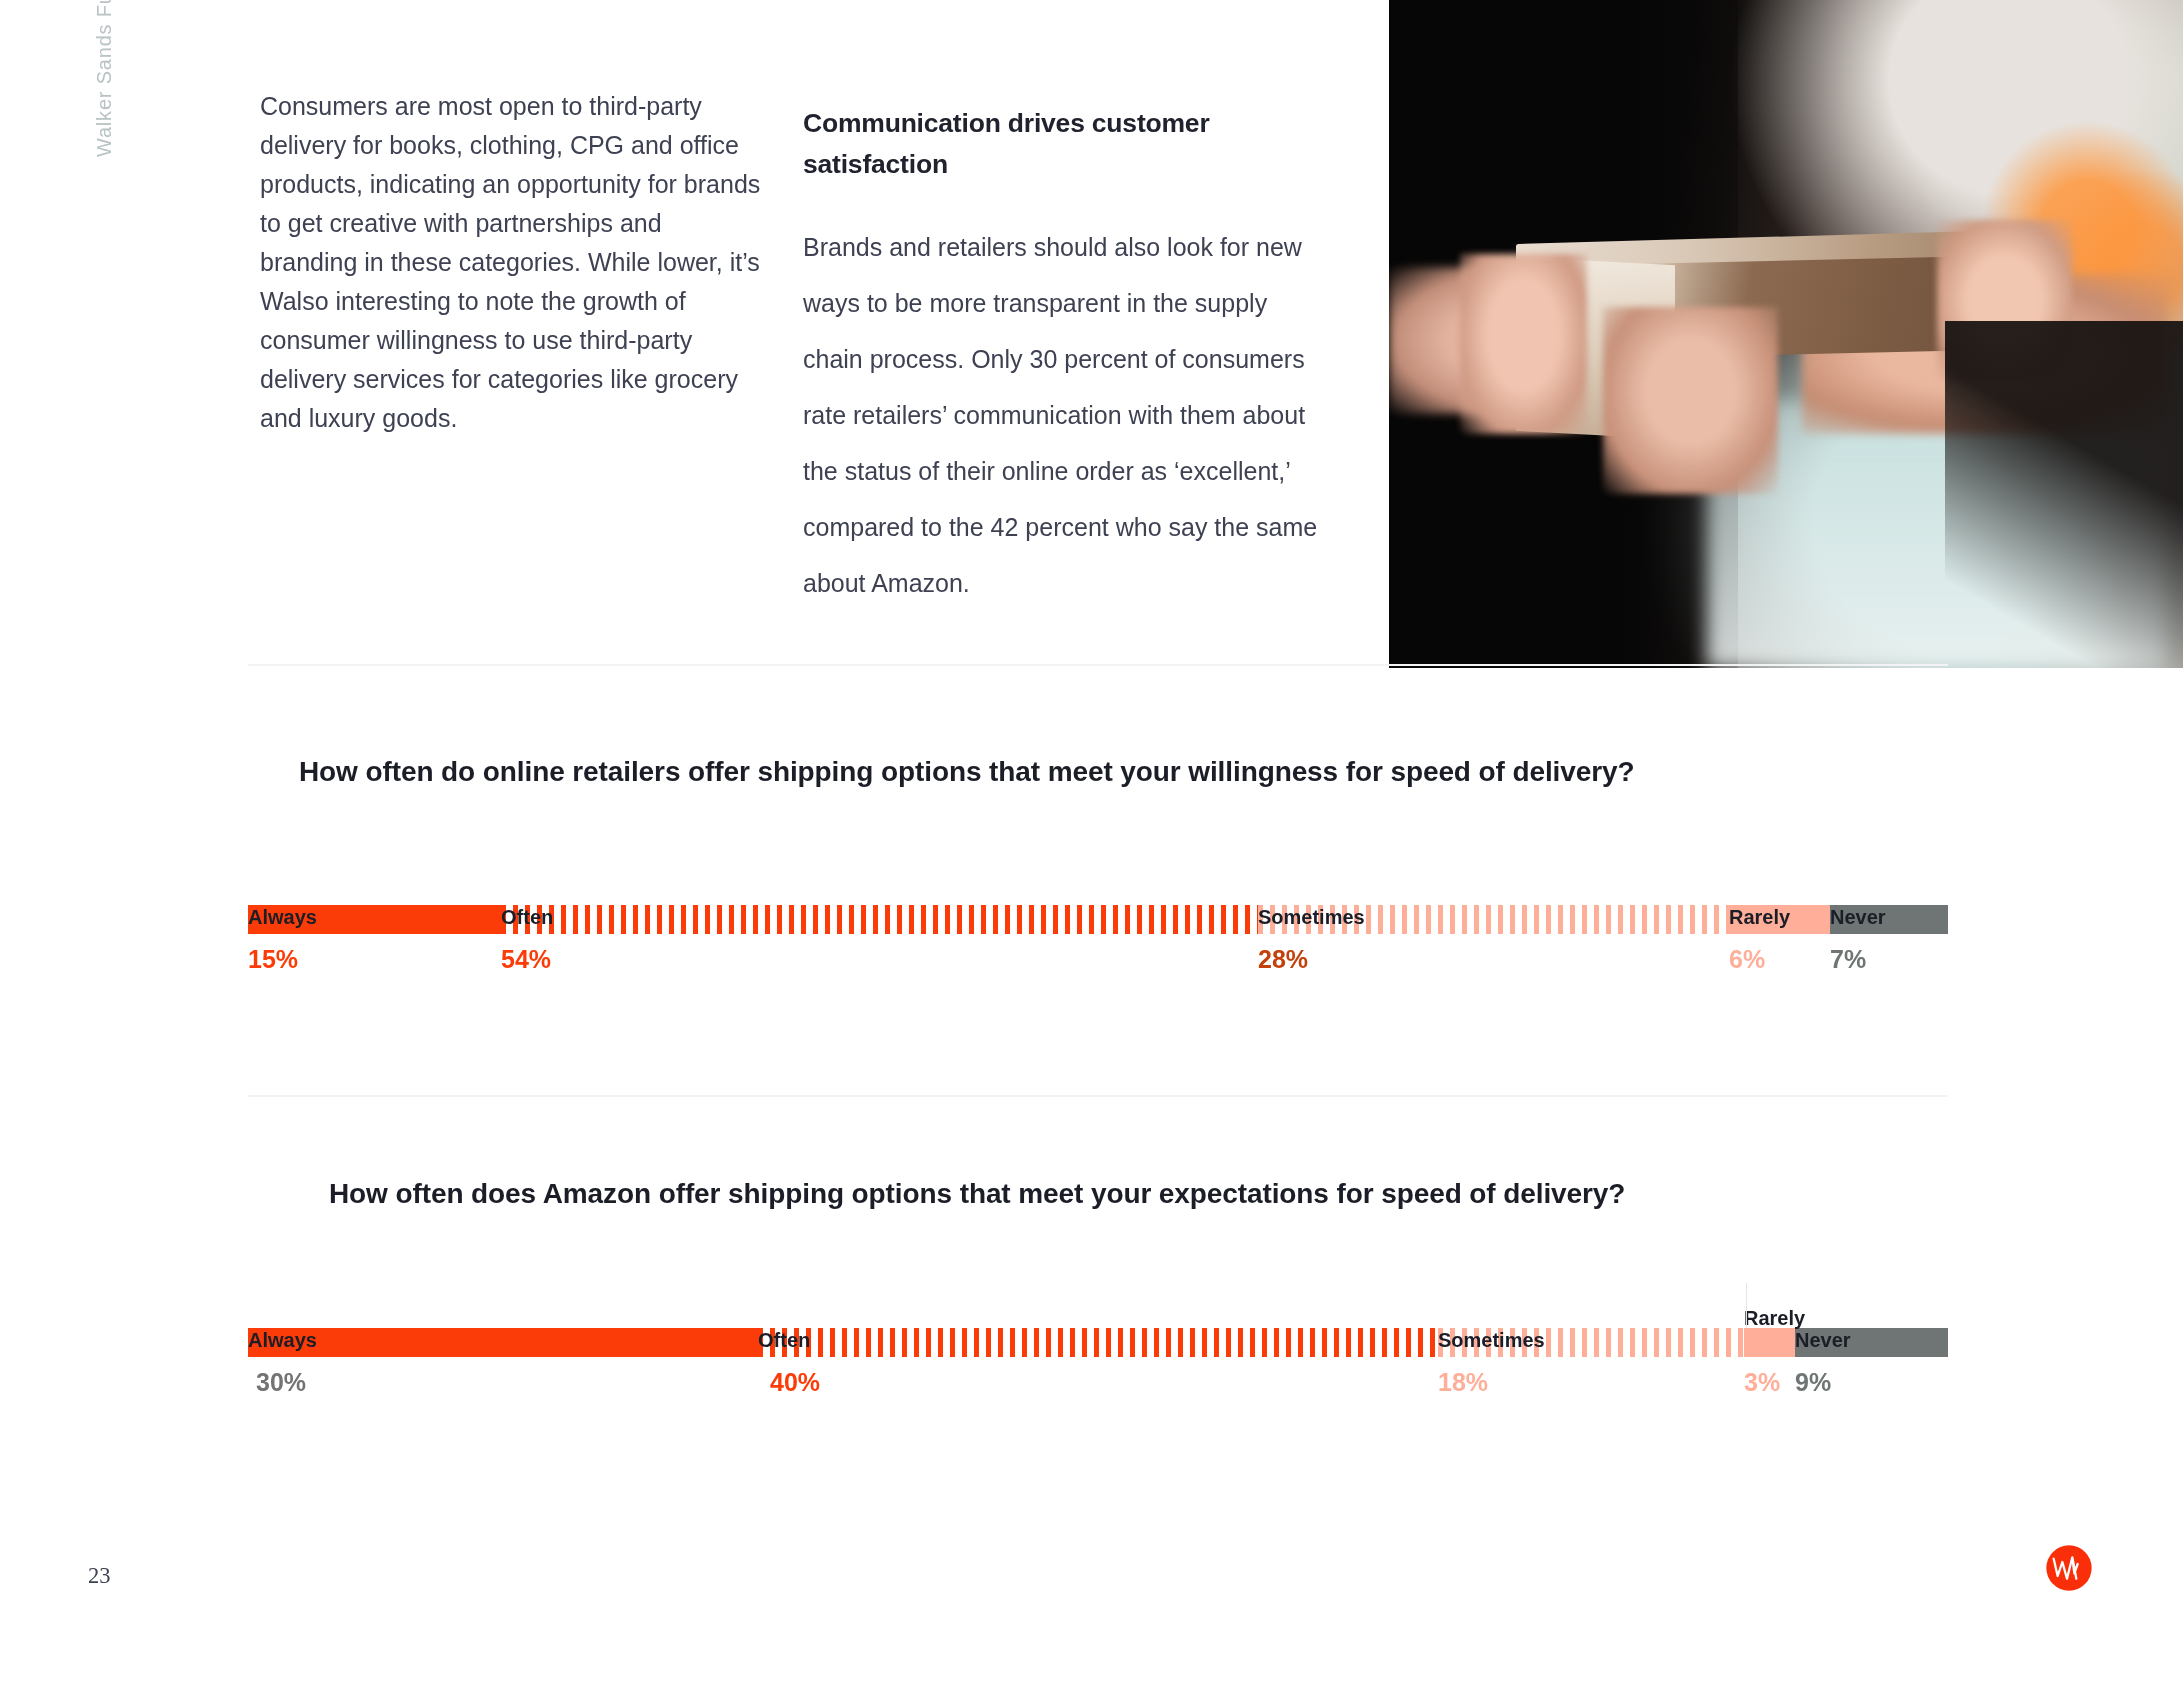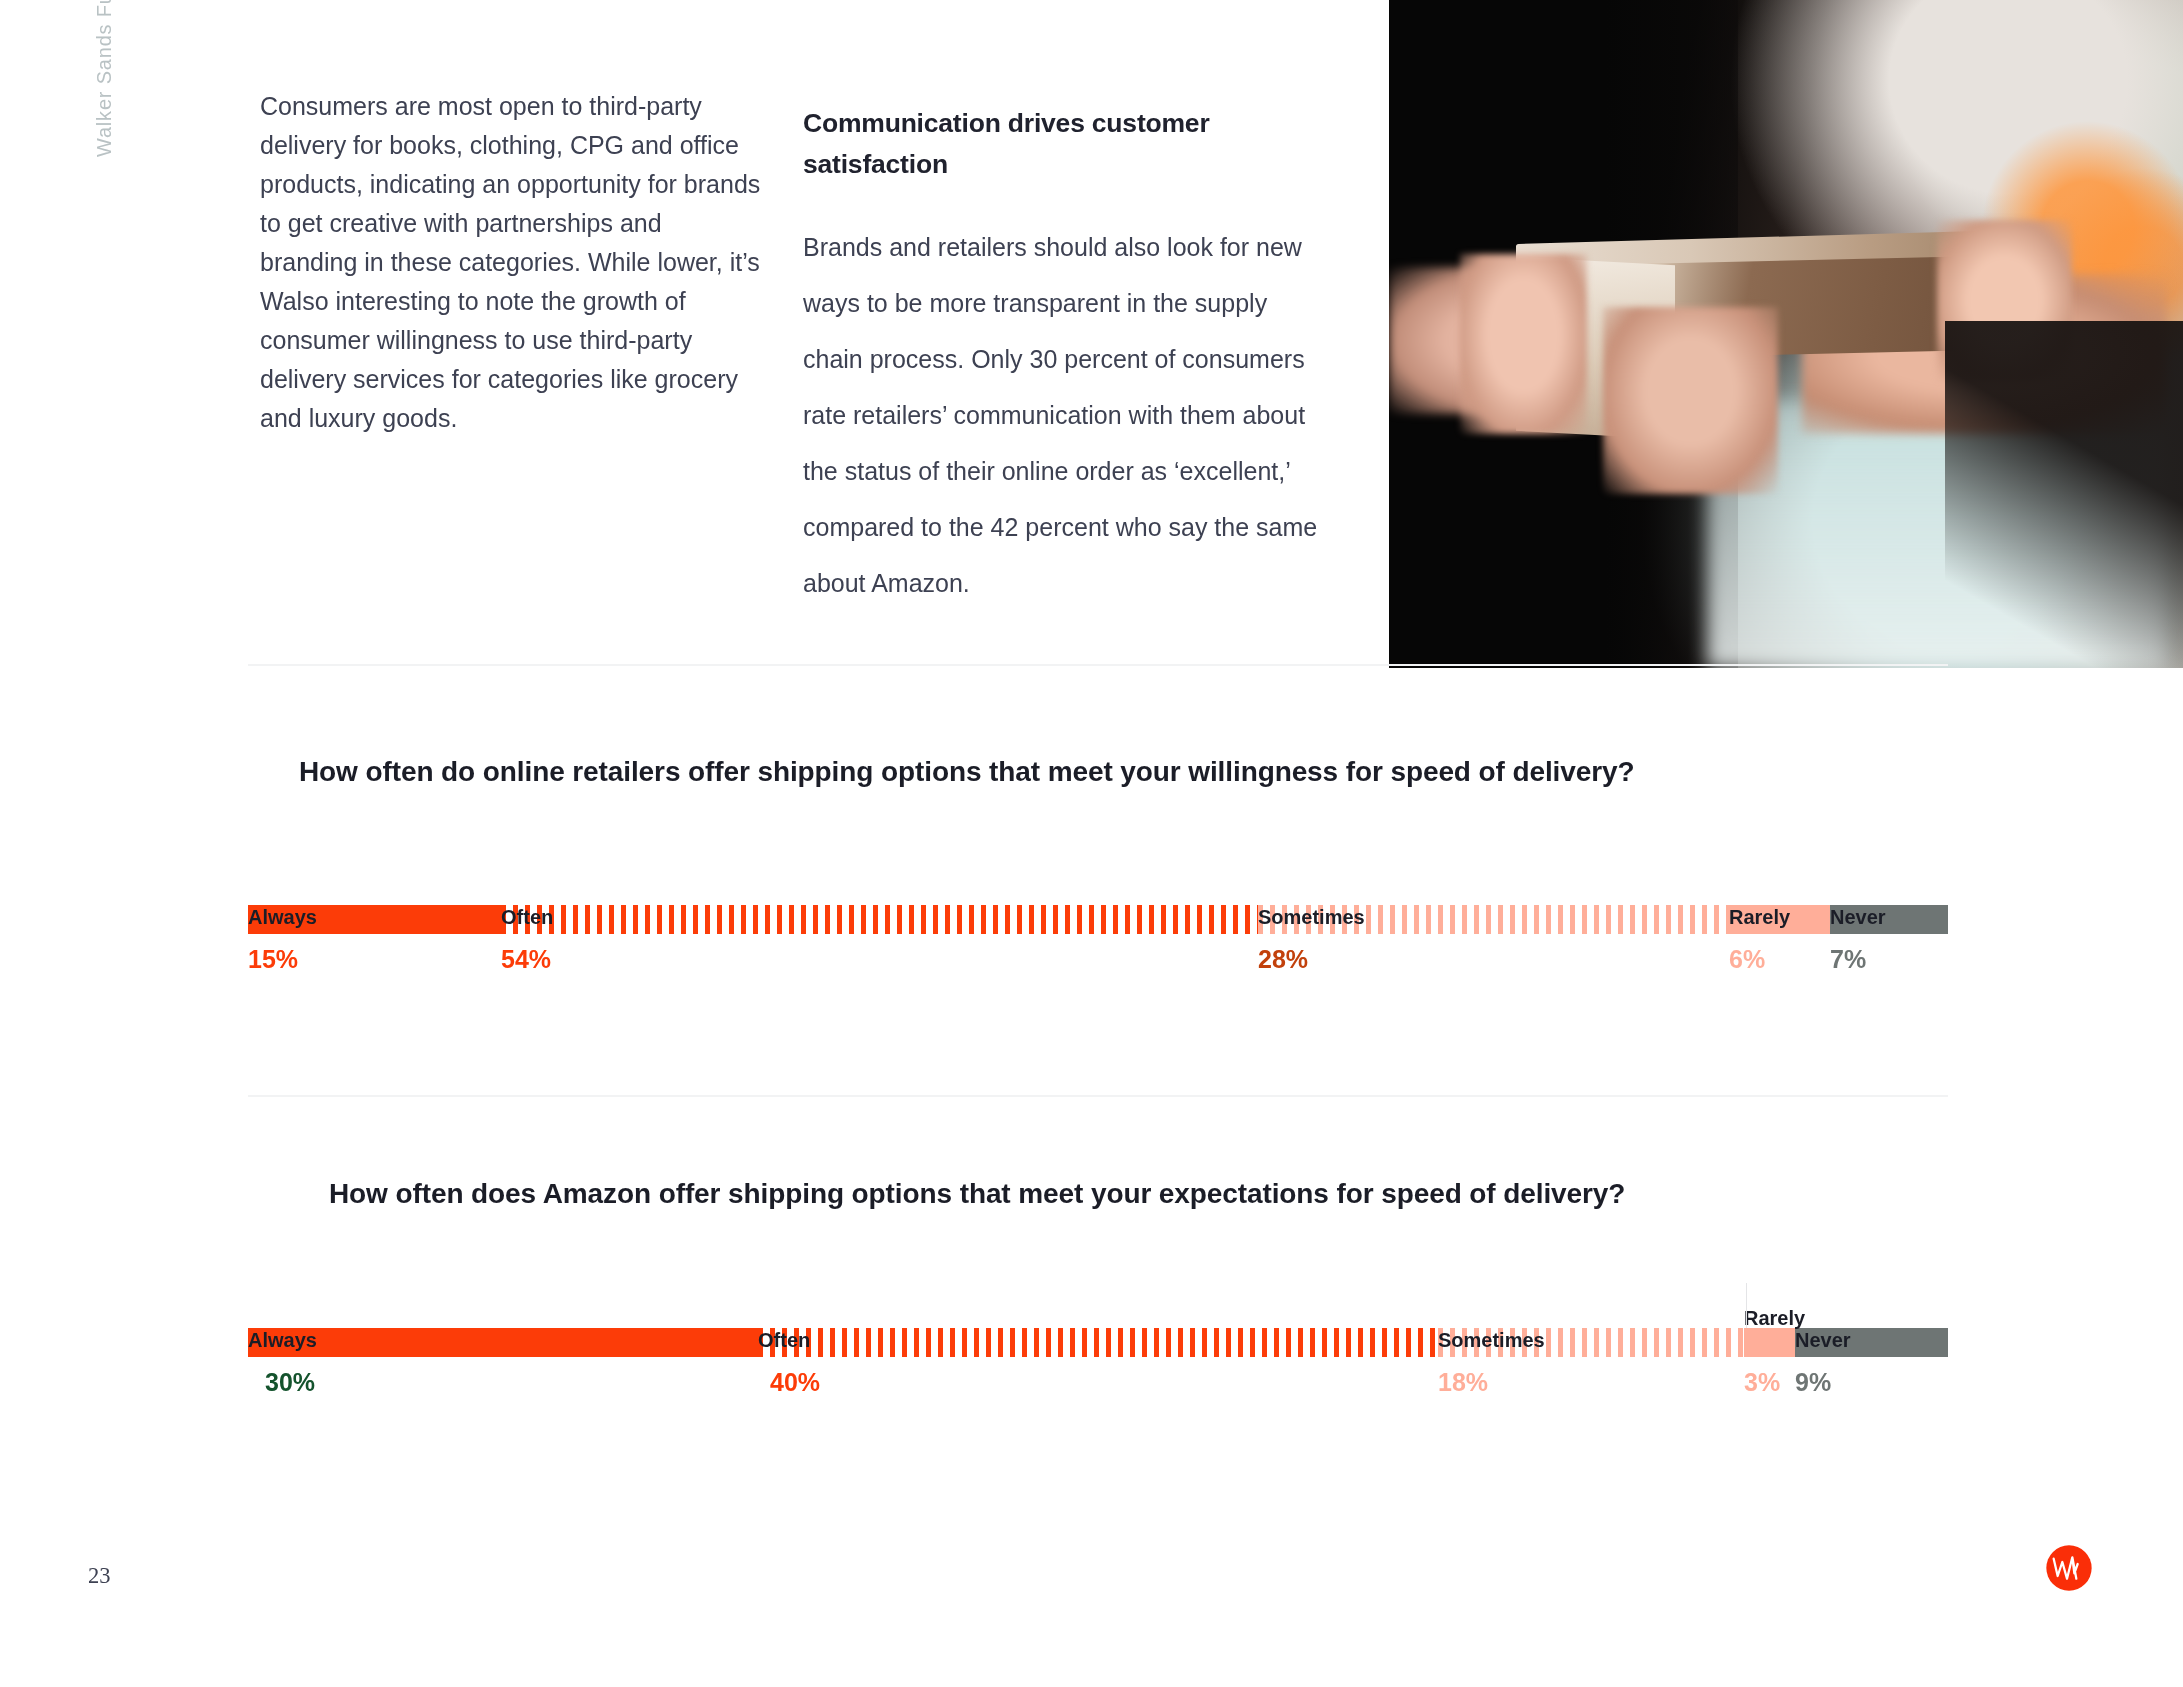--- a/index.html
+++ b/index.html
@@ -293,21 +293,21 @@
 <div class="chart-title" id="chart2-title">How often does Amazon offer shipping options that meet your expectations for speed of delivery?</div>
 <div class="chart-area" id="chart2-area">
   <div class="bar-track" id="chart2-track">
       <div class="seg solid" style="--c: #FC3C08; width: 510px;"></div>
       <div class="seg striped" style="--c: #FC3C08; width: 680px;"></div>
       <div class="seg striped" style="--c: #FFAE99; width: 306px;"></div>
       <div class="seg solid" style="--c: #FFAE99; width: 51px;"></div>
       <div class="seg solid" style="--c: #6E7574; width: 153px;"></div>
     </div>
 <div class="seg-label" style="left: 0px;">Always</div>
-    <div class="seg-value" style="left: 17px; color: #14532d;">30%</div>
+    <div class="seg-value" style="left: 8px; color: #737373;">30%</div>
     <div class="seg-label" style="left: 510px;">Often</div>
     <div class="seg-value" style="left: 510px; color: rgb(252, 60, 8); margin-left: 12px;">40%</div>
     <div class="seg-label" style="left: 1190px;">Sometimes</div>
     <div class="seg-value" style="left: 1190px; color: rgb(255, 174, 153);">18%</div>
     <div class="seg-label above" style="left: 1496px;">Rarely</div>
     <div class="leader" style="left: 1498px; top: 0px; height: 45px;"></div>
     <div class="seg-value" style="left: 1496px; color: rgb(255, 174, 153);">3%</div>
     <div class="seg-label" style="left: 1547px;">Never</div>
     <div class="seg-value" style="left: 1547px; color: rgb(110, 117, 116);">9%</div>
   </div>

